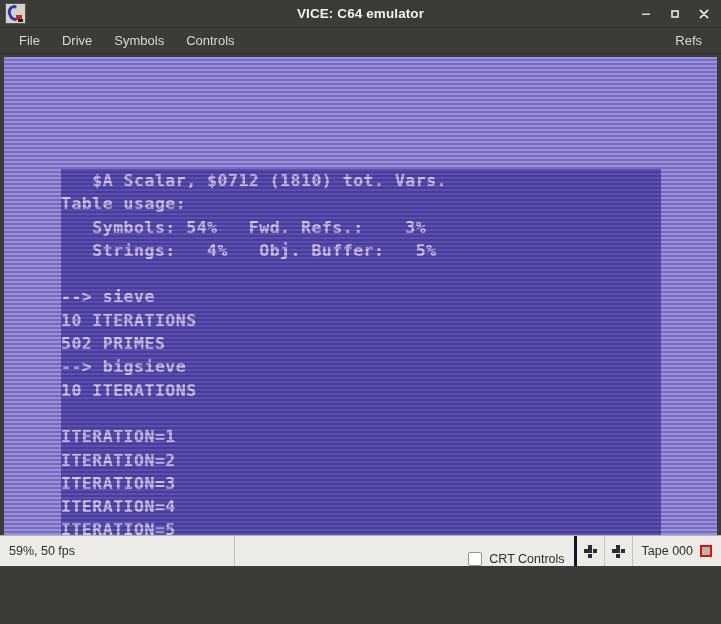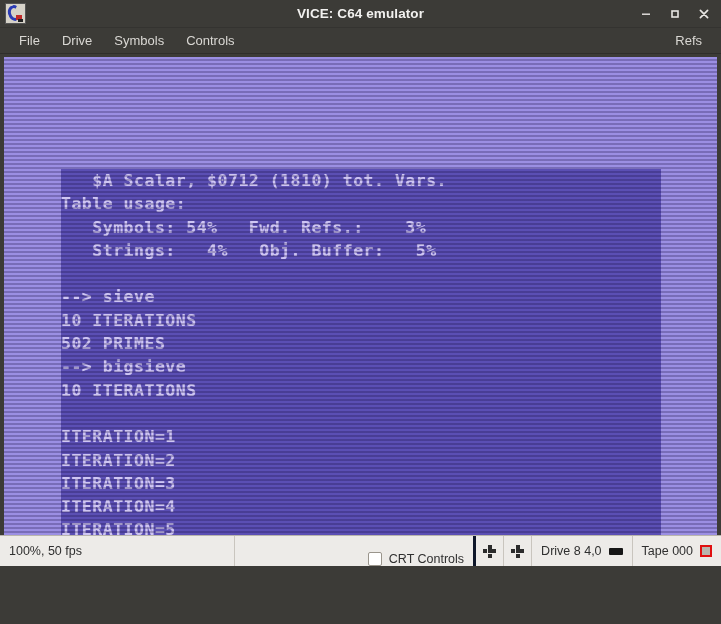--- a/index.html
+++ b/index.html
@@ -304,21 +304,21 @@
       <div class="emu-border"></div>
       <div class="emu-inner">
         <div class="c64-text" id="c64-text"><div class="row">   $A Scalar, $0712 (1810) tot. Vars.</div><div class="row">Table usage:</div><div class="row">   Symbols: 54%   Fwd. Refs.:    3%</div><div class="row">   Strings:   4%   Obj. Buffer:   5%</div><div class="row">&nbsp;</div><div class="row">--&gt; sieve</div><div class="row">10 ITERATIONS</div><div class="row">502 PRIMES</div><div class="row">--&gt; bigsieve</div><div class="row">10 ITERATIONS</div><div class="row">&nbsp;</div><div class="row">ITERATION=1</div><div class="row">ITERATION=2</div><div class="row">ITERATION=3</div><div class="row">ITERATION=4</div><div class="row">ITERATION=5</div><div class="row">ITERATION=6</div><div class="row">ITERATION=7</div></div>
       </div>
       <div class="scanlines"></div>
 
     </div>
   </div>
 
   <div class="statusbar">
-    <div class="sb-cell sb-perf">100%, 50 fps</div>
+    <div class="sb-cell sb-perf">59%, 50 fps</div>
     <div class="sb-cell sb-flex"></div>
     <div class="sb-check">
       <span class="checkbox"></span>
       <span>CRT Controls</span>
     </div>
     <div class="joy-cell">
       <span class="joy-icon">
         <i class="j-up"></i>
           <i class="j-left"></i>
           <i class="j-mid"></i>
@@ -328,23 +328,19 @@
     </div>
     <div class="joy-cell">
       <span class="joy-icon">
         <i class="j-up"></i>
           <i class="j-left"></i>
           <i class="j-mid"></i>
           <i class="j-right"></i>
           <i class="j-down"></i>
       </span>
     </div>
-    <div class="sb-cell">
-      <span>Drive 8 4,0</span>
-      <span class="drive-led"></span>
-    </div>
     <div class="sb-cell" style="border-right:none;">
       <span>Tape 000</span>
       <span class="tape-led"></span>
     </div>
   </div>
 
 </div>
 
 </body></html>

